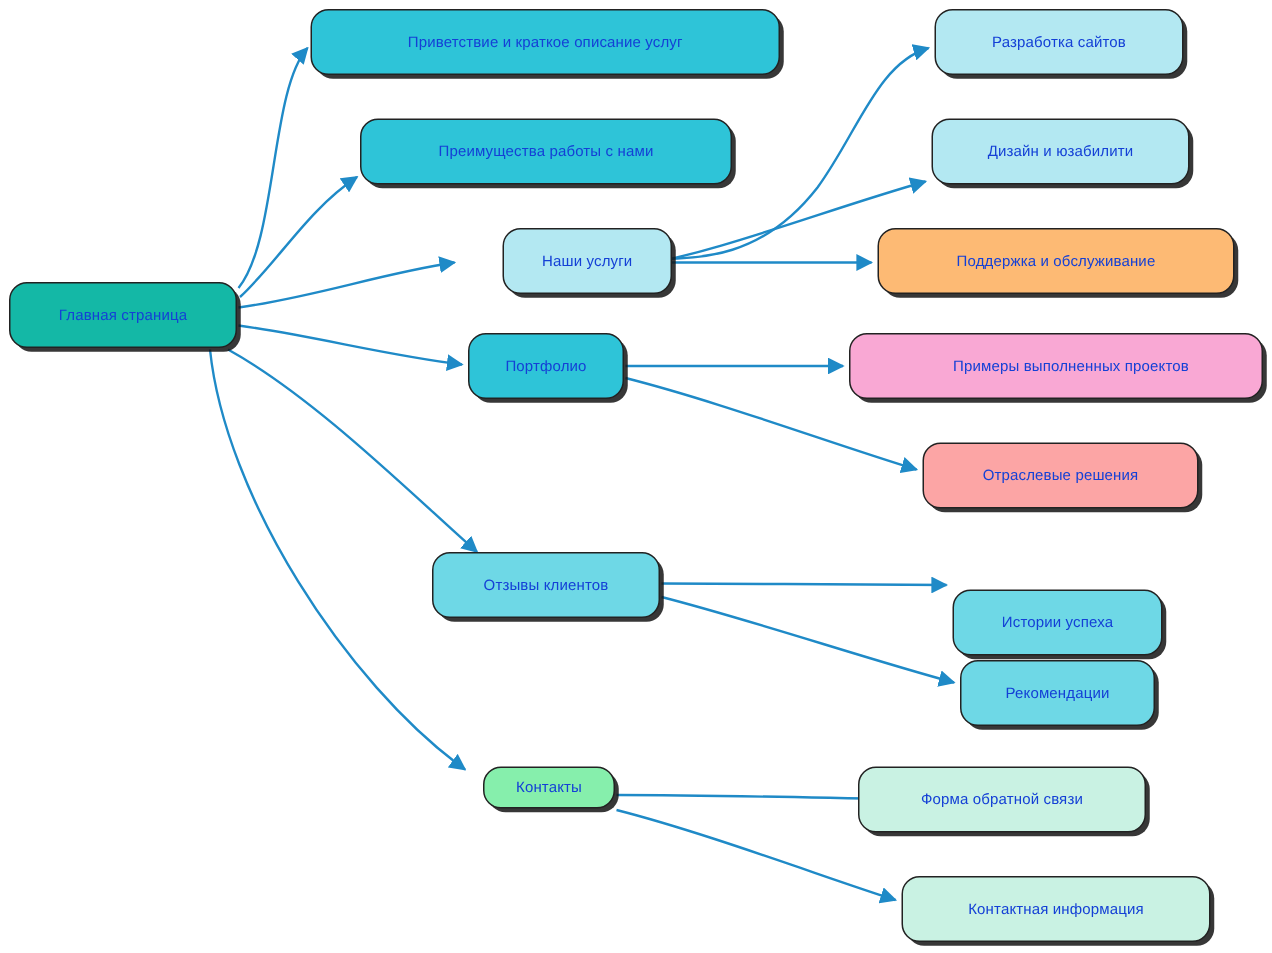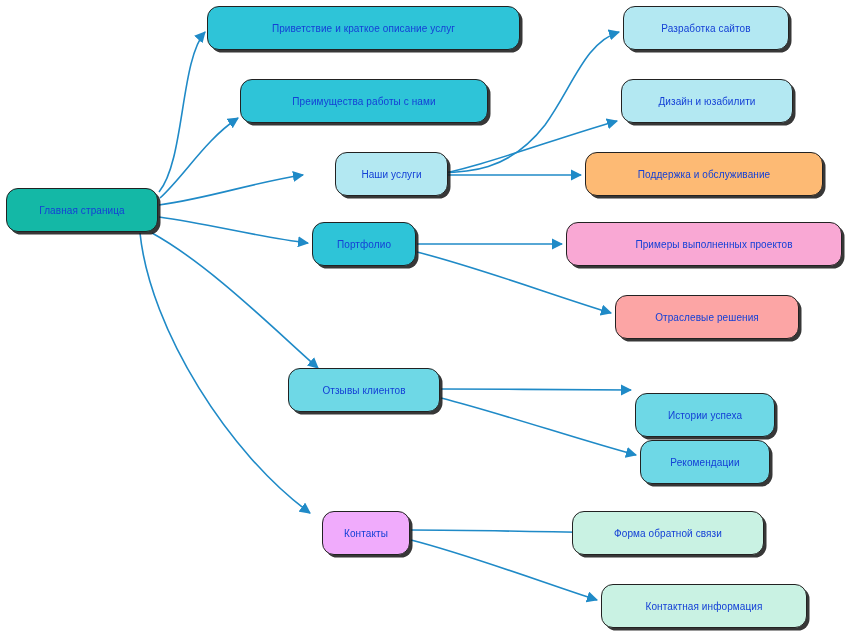--- a/index.html
+++ b/index.html
@@ -62,21 +62,21 @@
       </div>
       <div class="node" style="left: 307px; top: 152px; width: 113px; height: 44px; background: rgb(179, 232, 242); margin-left: 28px;">
         <span>Наши услуги</span>
       </div>
       <div class="node" style="left: 312px; top: 222px; width: 104px; height: 44px; background: rgb(46, 196, 216);">
         <span>Портфолио</span>
       </div>
       <div class="node" style="left: 288px; top: 368px; width: 152px; height: 44px; background: rgb(110, 216, 230);">
         <span>Отзывы клиентов</span>
       </div>
-      <div class="node" style="left: 322px; top: 511px; width: 88px; height: 44px; background: #f0abfc;">
+      <div class="node" style="left: 322px; top: 511px; width: 88px; height: 28px; background: #86efac;">
         <span>Контакты</span>
       </div>
       <div class="node" style="left: 623px; top: 6px; width: 166px; height: 44px; background: rgb(179, 232, 242);">
         <span>Разработка сайтов</span>
       </div>
       <div class="node" style="left: 621px; top: 79px; width: 172px; height: 44px; background: rgb(179, 232, 242);">
         <span>Дизайн и юзабилити</span>
       </div>
       <div class="node" style="left: 585px; top: 152px; width: 238px; height: 44px; background: #fdba74;">
         <span>Поддержка и обслуживание</span>

